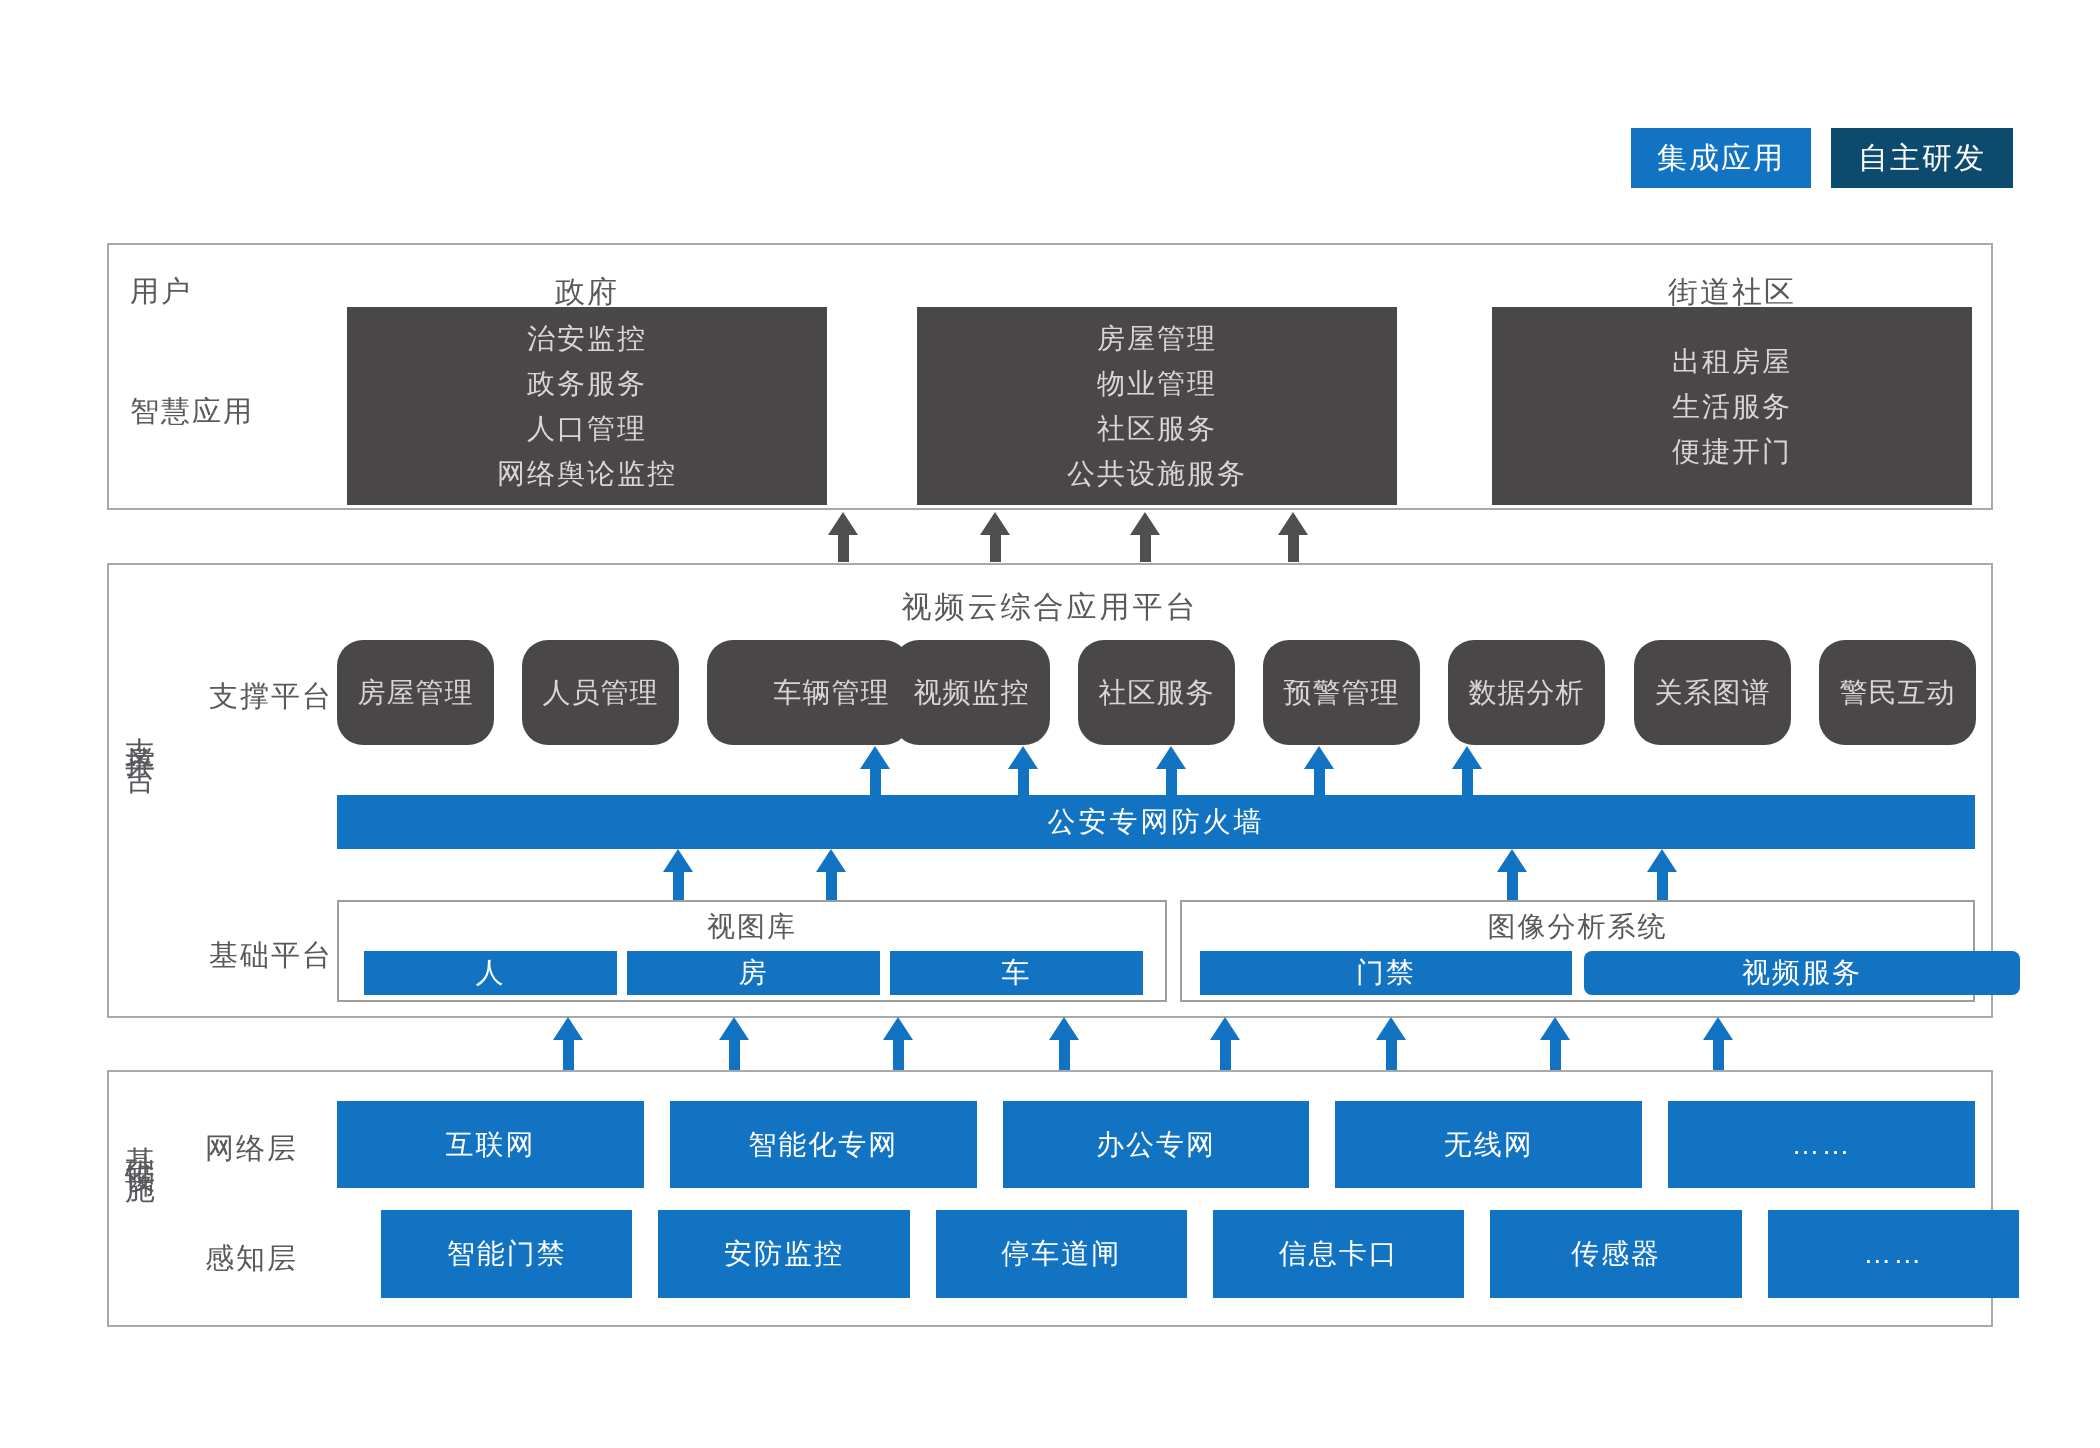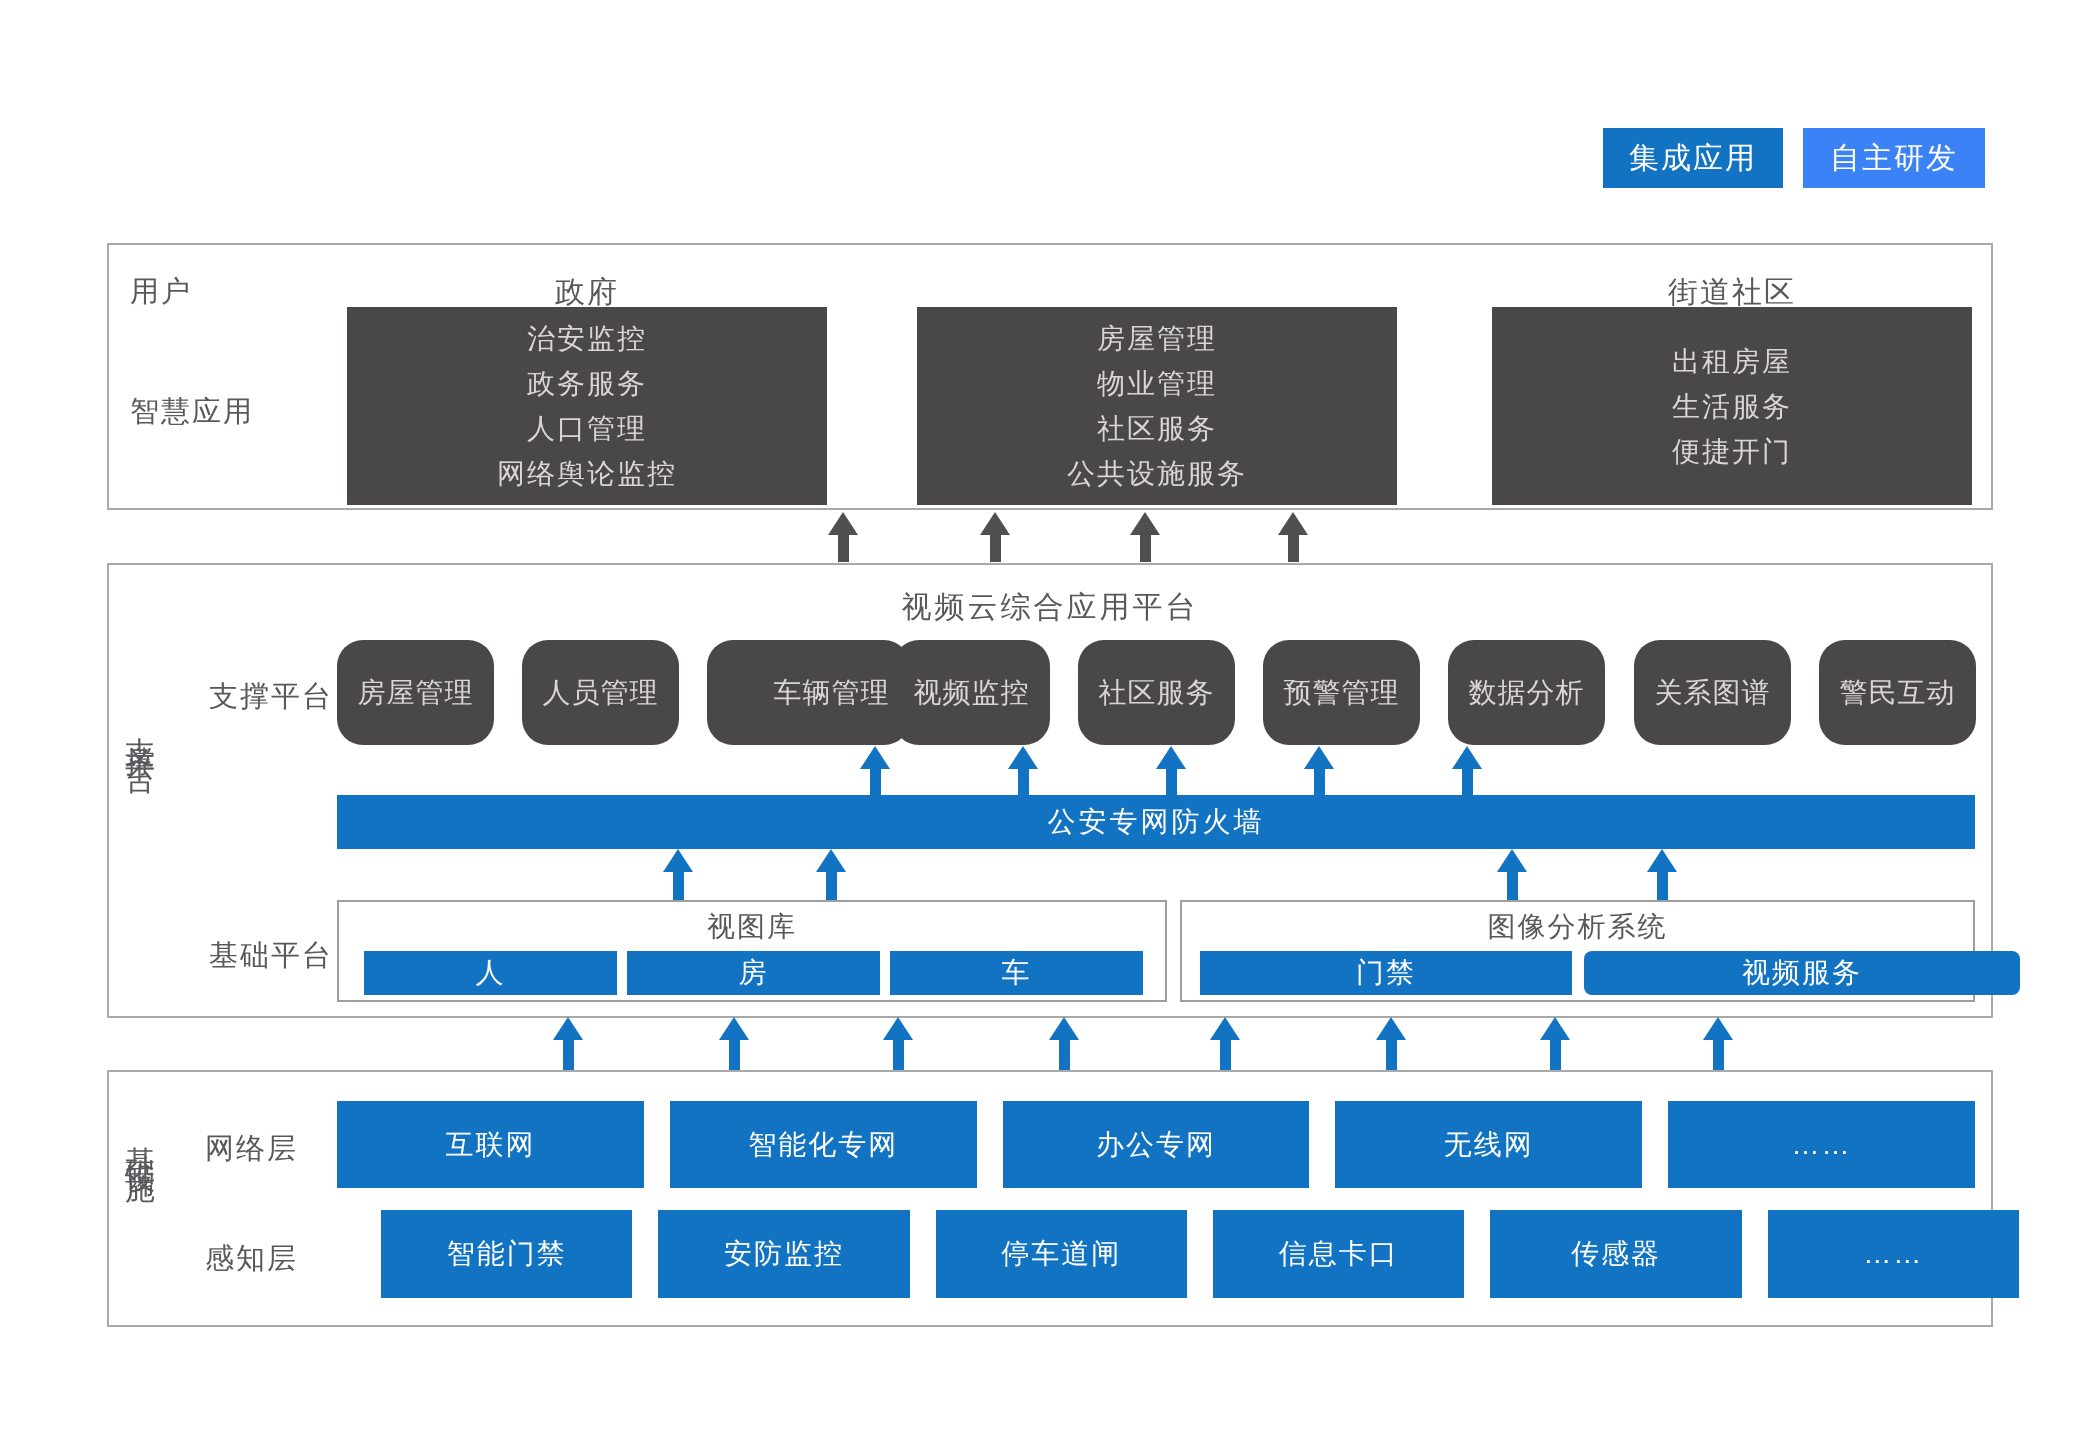--- a/index.html
+++ b/index.html
@@ -1,23 +1,23 @@
 <!DOCTYPE html>
 <html><head>
 <meta charset="utf-8">
 <style>
   html,body{margin:0;padding:0;background:#ffffff;}
   body{font-family:"Liberation Sans","DejaVu Sans",sans-serif;}
   .canvas{position:relative;width:2100px;height:1448px;background:#fff;overflow:hidden;}
 
   
   .legend-badge{position:absolute;height:60px;display:flex;align-items:center;justify-content:center;
-    color:#fff;font-size:30px;letter-spacing:2px;}
+    color:#fff;font-size:30px;letter-spacing:2px;margin-left:28px;}
   .legend-blue{left:1603px;top:128px;width:180px;background:#1173c1;}
-  .legend-dark{left:1803px;top:128px;width:182px;background:#3b82f6;}
+  .legend-dark{left:1803px;top:128px;width:182px;background:#0c4a6e;}
 
   
   .section{position:absolute;left:107px;width:1886px;border:2px solid #a9a9a9;box-sizing:border-box;background:#fff;}
   .sec-top{top:243px;height:267px;}
   .sec-mid{top:563px;height:455px;}
   .sec-bot{top:1070px;height:257px;}
 
   .lbl{position:absolute;color:#58595c;font-size:29px;letter-spacing:2px;white-space:nowrap;}
   .vlabel{position:absolute;color:#58595c;font-size:30px;writing-mode:vertical-rl;text-orientation:upright;
     letter-spacing:9px;line-height:34px;}

